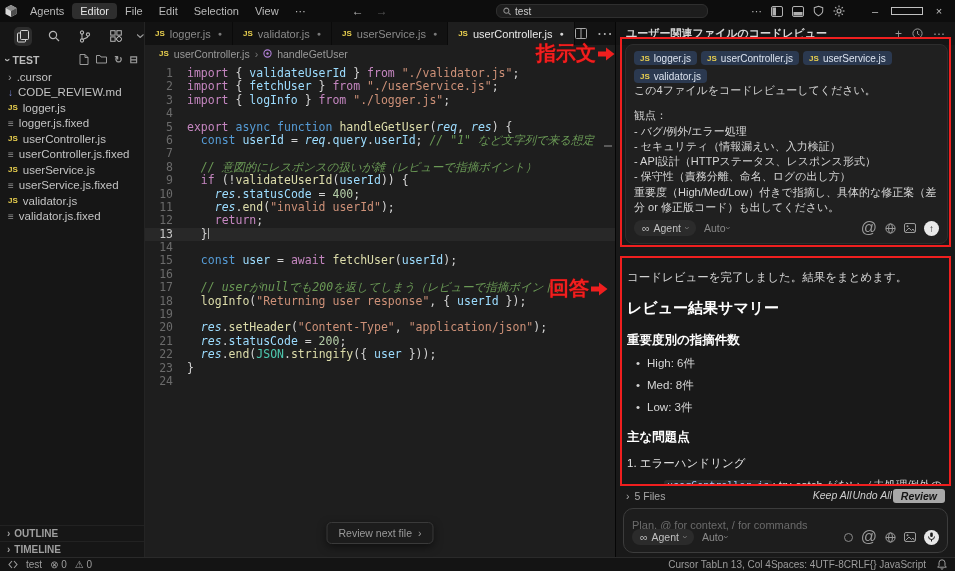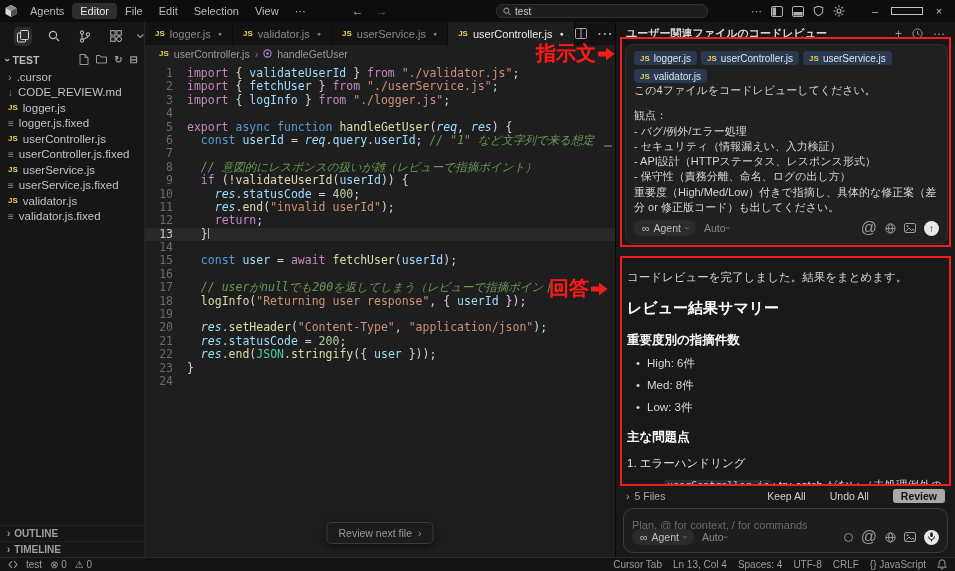--- a/index.html
+++ b/index.html
@@ -91,21 +91,21 @@
   .resp-p { margin-top:8px; line-height:15px; }
   .resp-h1 { margin-top:14px; font-size:15px; font-weight:bold; color:#fff; }
   .resp-h2 { margin-top:14px; font-size:12.5px; font-weight:bold; color:#fff; }
   .resp-num { margin-top:10px; color:#e4e4e4; }
   .resp-li { margin-top:7px; display:flex; gap:7px; padding-left:9px; line-height:15px; }
   .resp-li.code-li { padding-left:26px; }
   .bullet { flex:none; }
   .inline-code { font-family:"DejaVu Sans Mono",monospace; font-size:10px; color:#9fc6f5; background:rgba(255,255,255,.08); border-radius:3px; padding:0 3px; }
 
   .files-bar { position:absolute; top:464px; left:0; right:0; height:19px; display:flex; align-items:center; padding:0 10px; font-size:10.5px; color:#a8a8a8; gap:5px; }
-  .fb-right { margin-left:auto; display:flex; gap:24px; align-items:center; color:#cfcfcf; }
+  .fb-right { margin-left:auto; display:flex; gap:1px; color:#cfcfcf;font-style:italic; }
   .review-btn { background:#a8a8a8; color:#141414; border-radius:3px; padding:1px 8px; font-weight:bold; }
   .chat-input { position:absolute; top:486px; left:7px; right:7px; height:45px; background:#1d1d1d; border:1px solid #3c3c3c; border-radius:10px; padding:6px 8px; }
   .chat-input input { width:100%; background:transparent; border:none; outline:none; font-size:11px; color:#ddd; font-family:"Liberation Sans",sans-serif; }
   .chat-input input::placeholder { color:#6b6b6b; }
   .dot-circle { width:9px; height:9px; border:1px solid #8a8a8a; border-radius:50%; }
 
   
   .statusbar { position:absolute; bottom:0; left:0; width:955px; height:14px; background:#141414; border-top:1px solid #2a2a2a; display:flex; align-items:center; font-size:10px; color:#9d9d9d; padding:0 8px; gap:8px; }
   .sb-left { display:flex; gap:8px; align-items:center; }
   .sb-right { margin-left:auto; display:flex; gap:11px; align-items:center; }
@@ -509,21 +509,21 @@
   <div class="statusbar">
     <span class="sb-left">
       <svg class="ic" width="10" height="9" viewBox="0 0 10 9">
           <path d="M4 1 L1 4.5 L4 8 M6 1 L9 4.5 L6 8" fill="none" stroke="#9d9d9d" stroke-width="1.1"></path>
         </svg>
       <span>test</span>
       <span><span>⊗</span> <span>0</span></span>
       <span><span>⚠</span> <span>0</span></span>
     </span>
     <span class="sb-right">
-      <span style="display:flex;gap:11px;">
+      <span style="display:flex;">
           <span class="sb-item">Cursor Tab</span>
           <span class="sb-item">Ln 13, Col 4</span>
           <span class="sb-item">Spaces: 4</span>
           <span class="sb-item">UTF-8</span>
           <span class="sb-item">CRLF</span>
           <span class="sb-item">{} JavaScript</span>
         </span>
       <svg class="ic" width="10" height="11" viewBox="0 0 10 11">
           <path d="M5 0.8 a3 3 0 0 1 3 3 V6.5 L9.3 8.2 H0.7 L2 6.5 V3.8 a3 3 0 0 1 3 -3 z" fill="none" stroke="#9d9d9d"></path>
           <path d="M4 9.3 a1 1 0 0 0 2 0" fill="none" stroke="#9d9d9d"></path>

